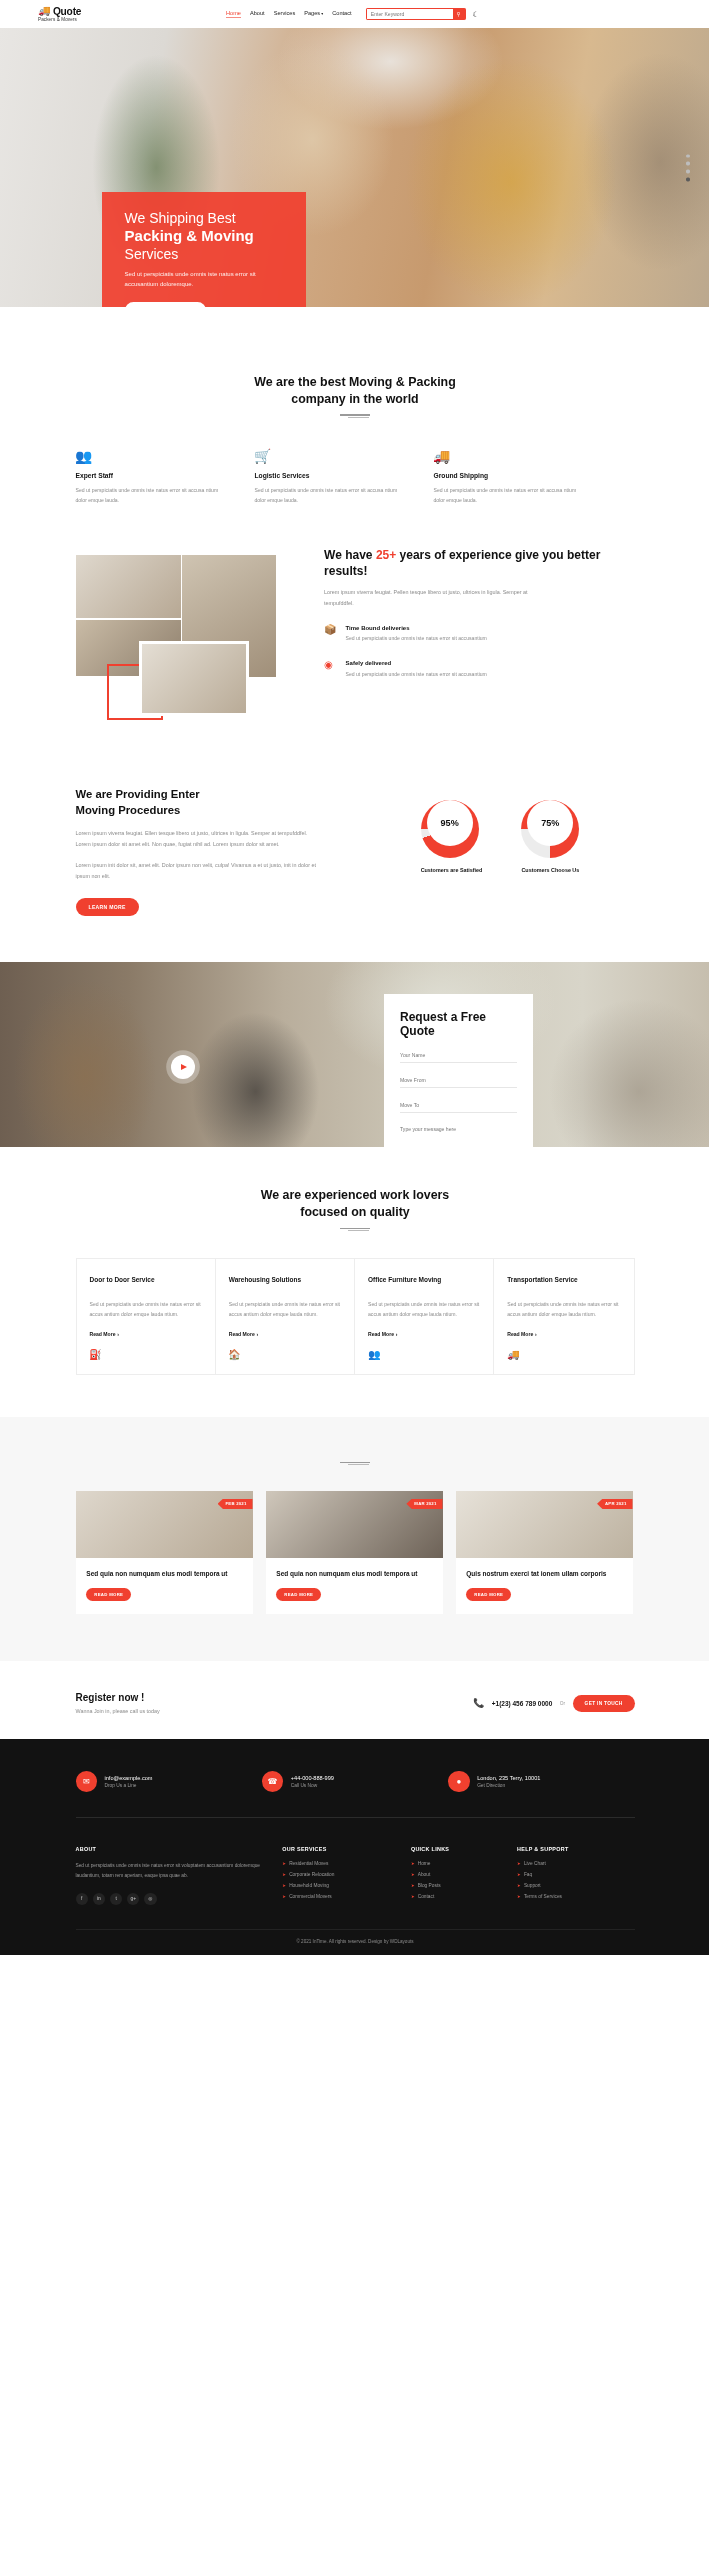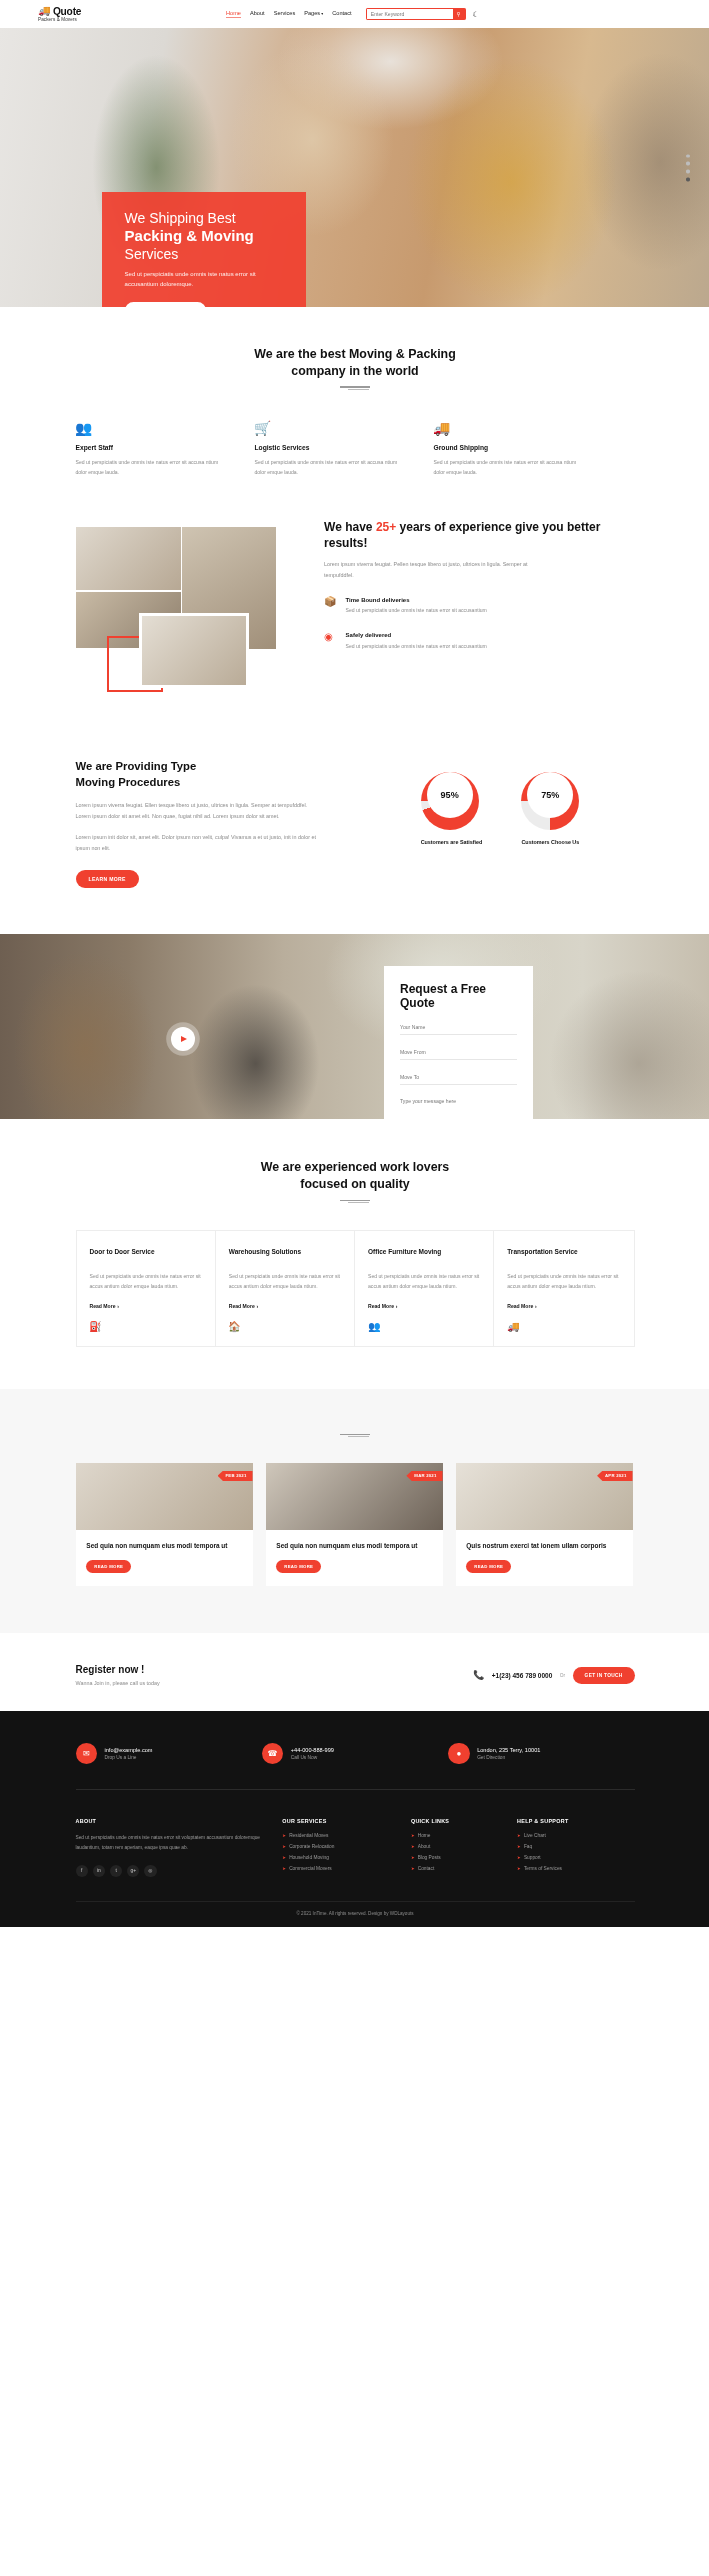--- a/index.html
+++ b/index.html
@@ -43,21 +43,21 @@
   .dots{position:absolute;right:20.4px;top:50%;transform:translateY(-50%);display:flex;flex-direction:column;gap:4.8px;}
   .dots i{width:3.2px;height:3.2px;border-radius:50%;background:#bdbdbd;display:block;cursor:pointer;}
   .dots i.on{background:#5b5b5b;}
 
   
   .sec-title{text-align:center;font-size:12.4px;line-height:1.35;font-weight:bold;color:#111;}
   .sec-rule{width:30px;height:1.1px;background:#9a9a9a;margin:7px auto 0;position:relative;}
   .sec-rule:after{content:"";position:absolute;left:7.5px;top:2.2px;width:21.5px;height:1.1px;background:#bbb;}
 
   
-  .best{padding:39px 0 0;}
+  .best{padding:39px 0 0;margin-top:28px;}
   .feat-row{display:flex;gap:0;margin-top:33px;}
   .feat{width:179px;padding-right:25px;}
   .feat .ic{color:#f0402f;font-size:14px;line-height:1;}
   .feat h3{margin-top:9.1px;font-size:6.7px;font-weight:bold;color:#111;}
   .feat p{margin-top:6px;font-size:5.1px;line-height:2;color:#8b8b8b;}
 
   
   .years{display:flex;padding:42px 0 0;gap:0;}
   .years-left{width:237px;position:relative;height:188px;}
   .ph{position:absolute;background:#cfc3b4;overflow:hidden;}
@@ -263,21 +263,21 @@
         <h4>Safely delivered</h4>
         <p>Sed ut perspiciatis unde omnis iste natus error sit accusantium</p>
       </div>
     </div>
   </div>
 </section>
 
 <section class="safe wrap">
   <div class="safe-left">
     <h2>
-      <span>We are Providing Type</span><br><span>Moving Procedures</span>
+      <span>We are Providing Enter</span><br><span>Moving Procedures</span>
     </h2>
     <p>Lorem ipsum viverra feugiat. Ellen tesque libero ut justo, ultrices in ligula. Semper at tempufddfel. Lorem ipsum dolor sit amet elit. Non quae, fugiat nihil ad. Lorem ipsum dolor sit amet.</p>
     <p>Lorem ipsum init dolor sit, amet elit. Dolor ipsum non velit, culpa! Vivamus a et ut justo, init in dolor et ipsum non elit.</p>
     <button class="learn">LEARN MORE</button>
   </div>
   <div class="safe-right">
     <div class="gauge">
       <div class="ring" id="ring0" style="background: conic-gradient(from -90deg, rgb(240, 64, 47) 0deg, rgb(240, 64, 47) 342deg, rgb(236, 236, 236) 342deg, rgb(236, 236, 236) 360deg);">
         <div class="hole">95%</div>
       </div>

